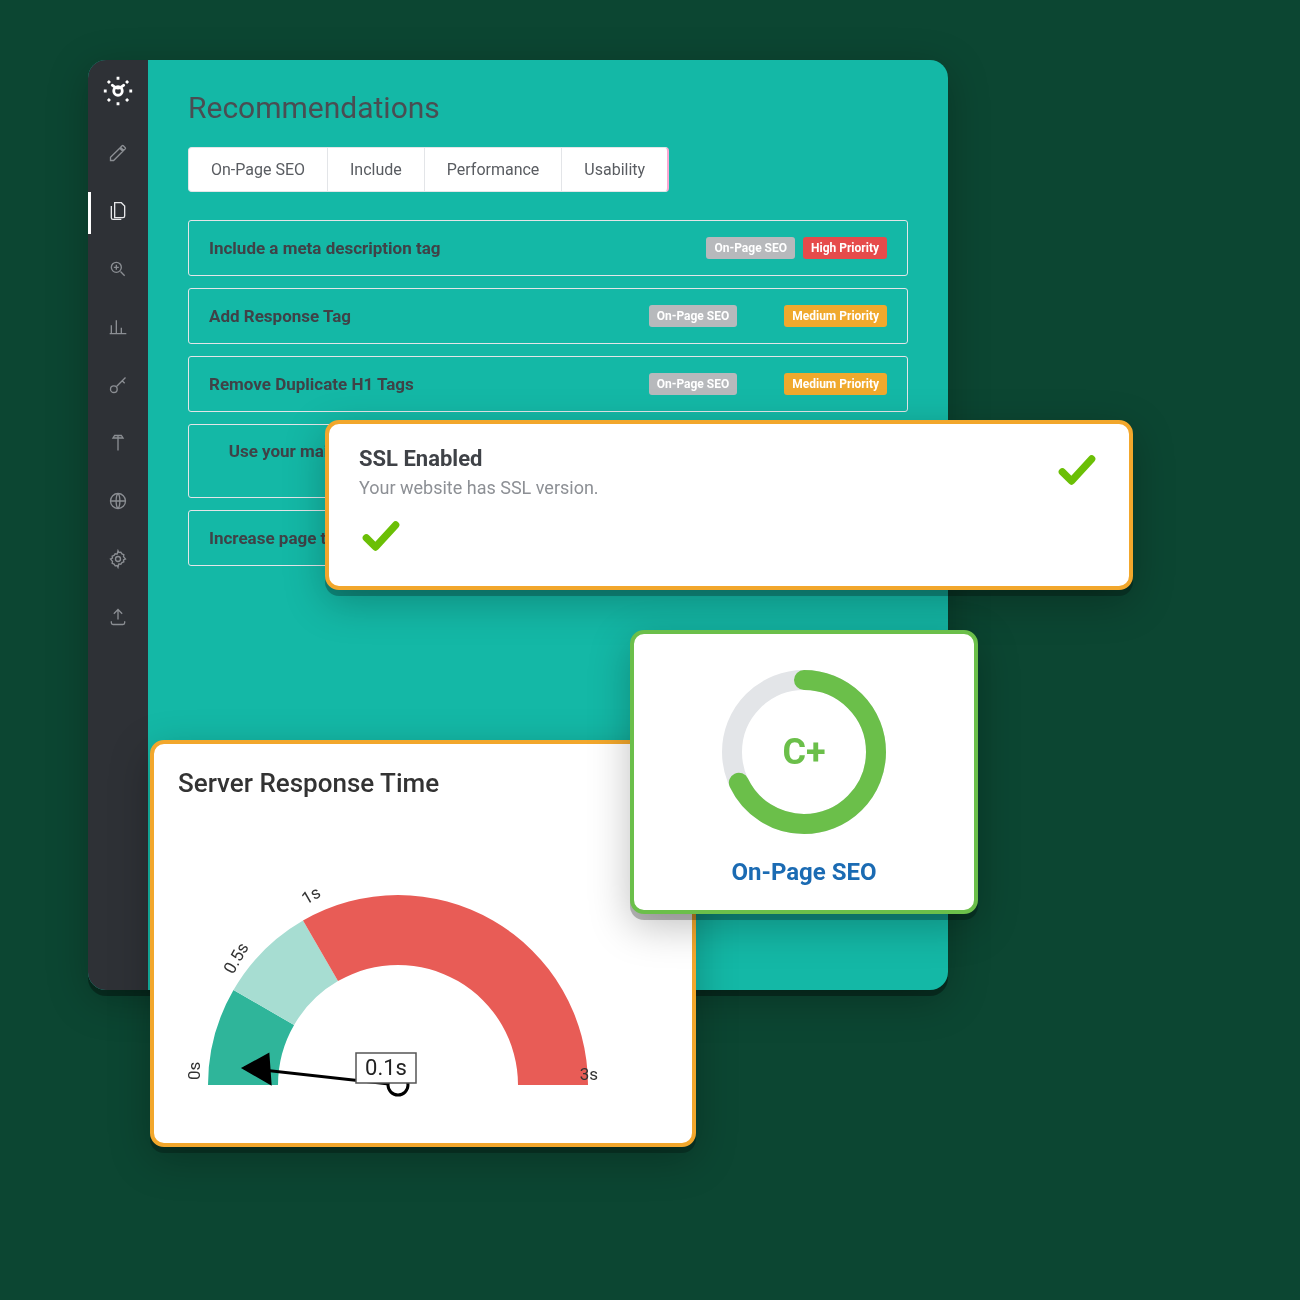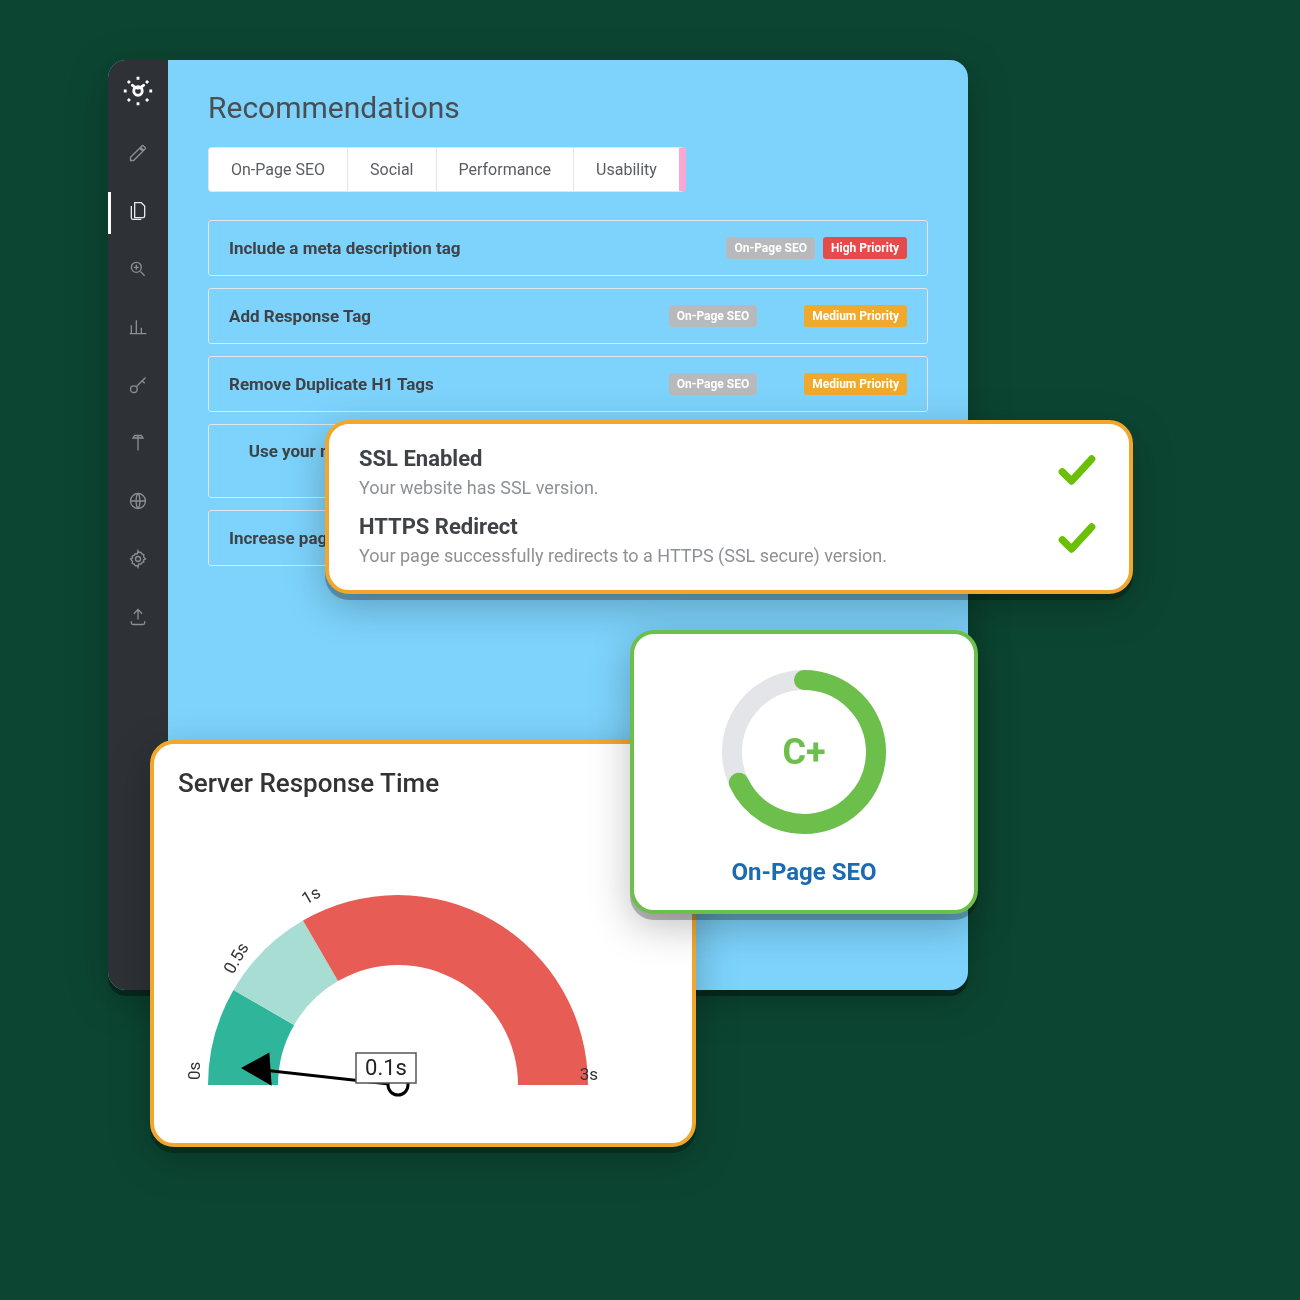--- a/index.html
+++ b/index.html
@@ -1,39 +1,39 @@
 <!DOCTYPE html>
 <html><head>
 <meta charset="utf-8">
 <style>
   html,body{margin:0;padding:0;background:#0c4632;font-family:-apple-system,BlinkMacSystemFont,"Segoe UI",Roboto,Helvetica,Arial,sans-serif;}
   .stage{position:relative;width:1300px;height:1300px;}
-  .main-card{position:absolute;left:108px;top:60px;width:860px;height:930px;background:#7dd3fc;border-radius:18px;box-shadow:0 6px 0 rgba(0,0,0,.35),0 10px 40px rgba(0,0,0,.25);overflow:hidden;}
+  .main-card{position:absolute;left:88px;top:60px;width:860px;height:930px;background:#14b8a6;border-radius:18px;box-shadow:0 6px 0 rgba(0,0,0,.35),0 10px 40px rgba(0,0,0,.25);overflow:hidden;}
   .sidebar{position:absolute;left:0;top:0;bottom:0;width:60px;background:#2e3136;display:flex;flex-direction:column;align-items:center;padding-top:14px;gap:4px;}
   .sidebar .logo{color:#fff;margin-bottom:12px;}
   .side-item{width:60px;height:54px;display:flex;align-items:center;justify-content:center;color:#8b8e93;position:relative;cursor:pointer;}
   .side-item.active::before{content:"";position:absolute;left:0;top:6px;bottom:6px;width:3px;background:#fff;}
   .side-item.active{color:#e6e7e9;}
   .content{position:absolute;left:60px;right:0;top:0;bottom:0;padding:30px 40px;}
   h1.page-title{font-size:30px;font-weight:400;color:#4a4d52;margin:0 0 22px 0;}
   .tabs{display:flex;gap:0;margin-bottom:28px;}
   .tab{border:1px solid #e3e5e8;border-right:none;padding:12px 22px;color:#595c61;font-size:16px;background:#fff;cursor:pointer;}
-  .tab:last-child{border-right:7px solid #f9a8d4;text-align:center;}
+  .tab:last-child{border-right:2px solid #f9a8d4;text-align:center;}
   .tab:first-child{border-top-left-radius:4px;border-bottom-left-radius:4px;}
   .tab:last-child{border-top-right-radius:4px;border-bottom-right-radius:4px;}
   .rec-list{display:flex;flex-direction:column;gap:12px;text-align:right;}
   .rec{border:1px solid #e3e5e8;border-radius:3px;padding:16px 20px;display:flex;align-items:center;justify-content:space-between;gap:12px;}
   .rec-title{font-size:17px;font-weight:700;color:#3f4247;max-width:420px;}
   .badges{display:flex;gap:8px;flex-shrink:0;}
   .badge{font-size:12px;font-weight:700;color:#fff;border-radius:3px;padding:4px 8px;white-space:nowrap;}
   .badge.gray{background:#b7b9bc;}
   .badge.red{background:#e64b4b;}
   .badge.orange{background:#f0a92d;margin-left:39px;}
 
-  .float-card{position:absolute;background:#fff;border-radius:24px;box-shadow:0 6px 0 rgba(0,0,0,.25),0 12px 40px rgba(0,0,0,.25);}
+  .float-card{position:absolute;background:#fff;border-radius:14px;box-shadow:0 6px 0 rgba(0,0,0,.25),0 12px 40px rgba(0,0,0,.25);}
   .float-card.orange-b{border:4px solid #f2a72c;}
   .float-card.green-b{border:4px solid #6bbf4a;}
 
   .ssl-card{left:325px;top:420px;width:740px;padding:22px 30px 24px 30px;}
   .ssl-row{display:flex;align-items:center;justify-content:space-between;gap:20px;}
   .ssl-row + .ssl-row{margin-top:16px;}
   .ssl-text h3{margin:0 0 6px 0;font-size:22px;font-weight:700;color:#3f4247;}
   .ssl-text p{margin:0;font-size:18px;color:#8d9095;}
   .check{color:#6bbf06;}
 
@@ -115,21 +115,21 @@
               <path d="M12 3v12M7 8l5-5 5 5M4 17v2a2 2 0 0 0 2 2h12a2 2 0 0 0 2-2v-2"></path>
             </svg></span>
         </div>
     </div>
 
     <div class="content">
       <h1 class="page-title">Recommendations</h1>
 
       <div class="tabs">
         <div class="tab">On-Page SEO</div>
-        <div class="tab">Social</div>
+        <div class="tab">Include</div>
         <div class="tab">Performance</div>
         <div class="tab">Usability</div>
       </div>
 
       <div class="rec-list">
         <div class="rec">
           <div class="rec-title">Include a meta description tag</div>
           <div class="badges">
             <span class="badge gray">On-Page SEO</span>
             <span class="badge red">High Priority</span>
@@ -171,24 +171,20 @@
     <div class="ssl-row">
       <div class="ssl-text">
         <h3>SSL Enabled</h3>
         <p>Your website has SSL version.</p>
       </div>
       <span class="check"><svg width="44" height="44" viewBox="0 0 24 24" fill="none" stroke="currentColor" stroke-width="4" stroke-linecap="round" stroke-linejoin="round">
             <polyline points="4 13 9 18 20 6"></polyline>
           </svg></span>
     </div>
     <div class="ssl-row">
-      <div class="ssl-text">
-        <h3>HTTPS Redirect</h3>
-        <p>Your page successfully redirects to a HTTPS (SSL secure) version.</p>
-      </div>
       <span class="check"><svg width="44" height="44" viewBox="0 0 24 24" fill="none" stroke="currentColor" stroke-width="4" stroke-linecap="round" stroke-linejoin="round">
             <polyline points="4 13 9 18 20 6"></polyline>
           </svg></span>
     </div>
   </div>
 
   <div class="float-card orange-b gauge-card">
     <div class="gauge-title">Server Response Time</div>
     <div class="gauge-wrap">
       <svg width="440" height="290" viewBox="0 0 440 290">

